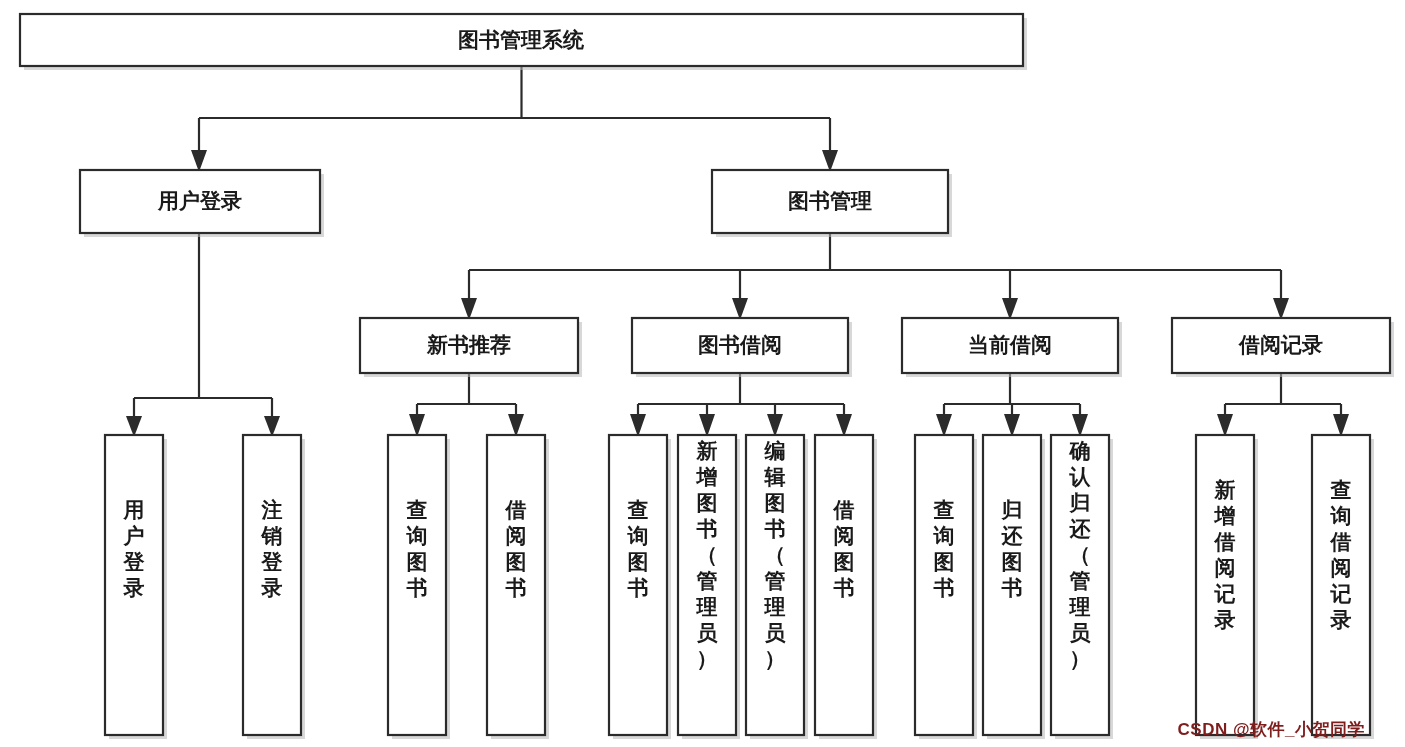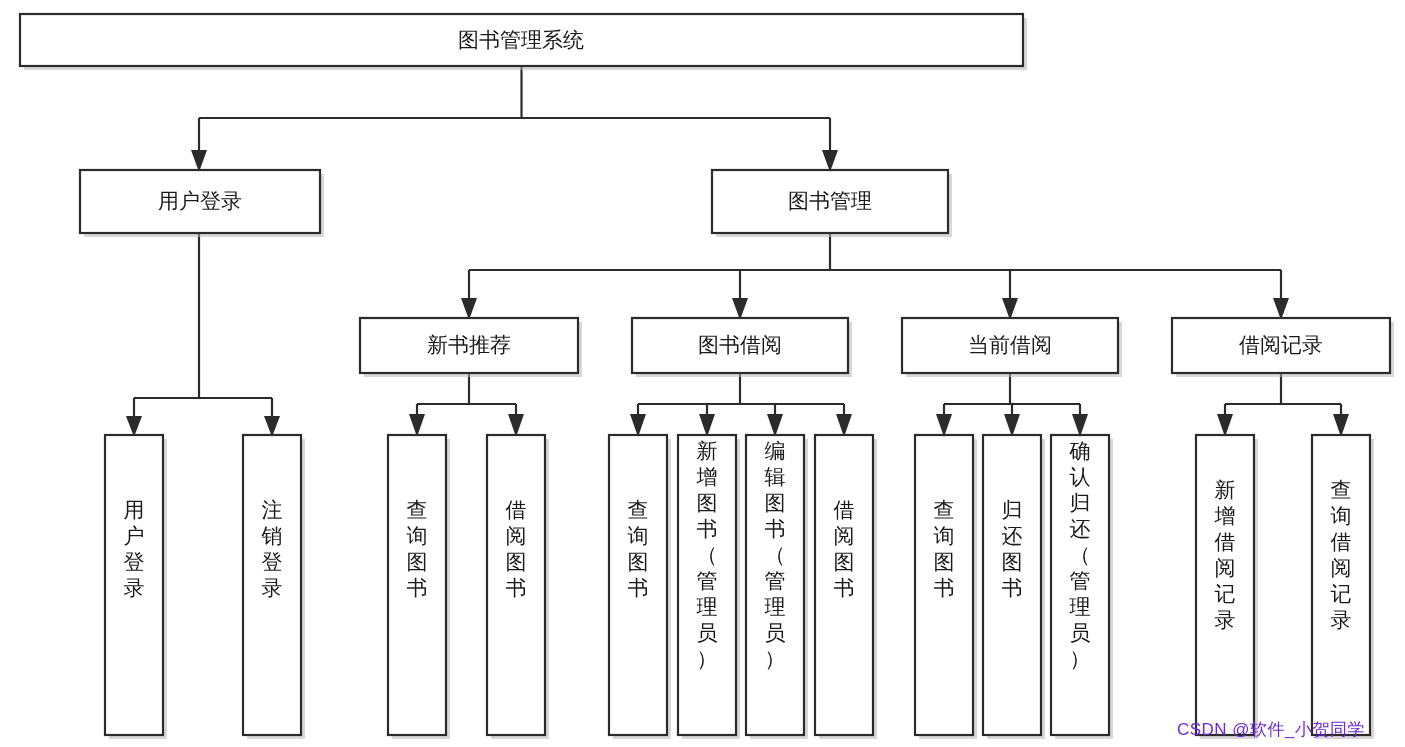--- a/index.html
+++ b/index.html
@@ -13,20 +13,21 @@
     height: 747px;
     font-family: "Liberation Sans", "DejaVu Sans", sans-serif;
     overflow: hidden;
     position: relative;
   }
   #diagram-root {
     position: relative;
     width: 1375px;
     height: 747px;
     background: #ffffff;
+    font-weight: bold;
   }
   svg#flow-svg {
     position: absolute;
     left: 0;
     top: 0;
     width: 1405px;
     height: 747px;
     display: block;
   }
   .node-rect {
@@ -60,21 +61,21 @@
     font-size: 21px;
     fill: #1a1a1a;
     text-anchor: middle;
   }
   .watermark-text {
     position: absolute;
     right: 10px;
     bottom: 6px;
     font-family: "Liberation Sans", "DejaVu Sans", sans-serif;
     font-size: 17px;
-    color: #6d28d9;
+    color: #7f1d1d;
     letter-spacing: 0.5px;
     white-space: nowrap;
     user-select: none;
     text-align: right;
   }
 </style>
 </head>
 <body>
 
 <div id="diagram-root">

